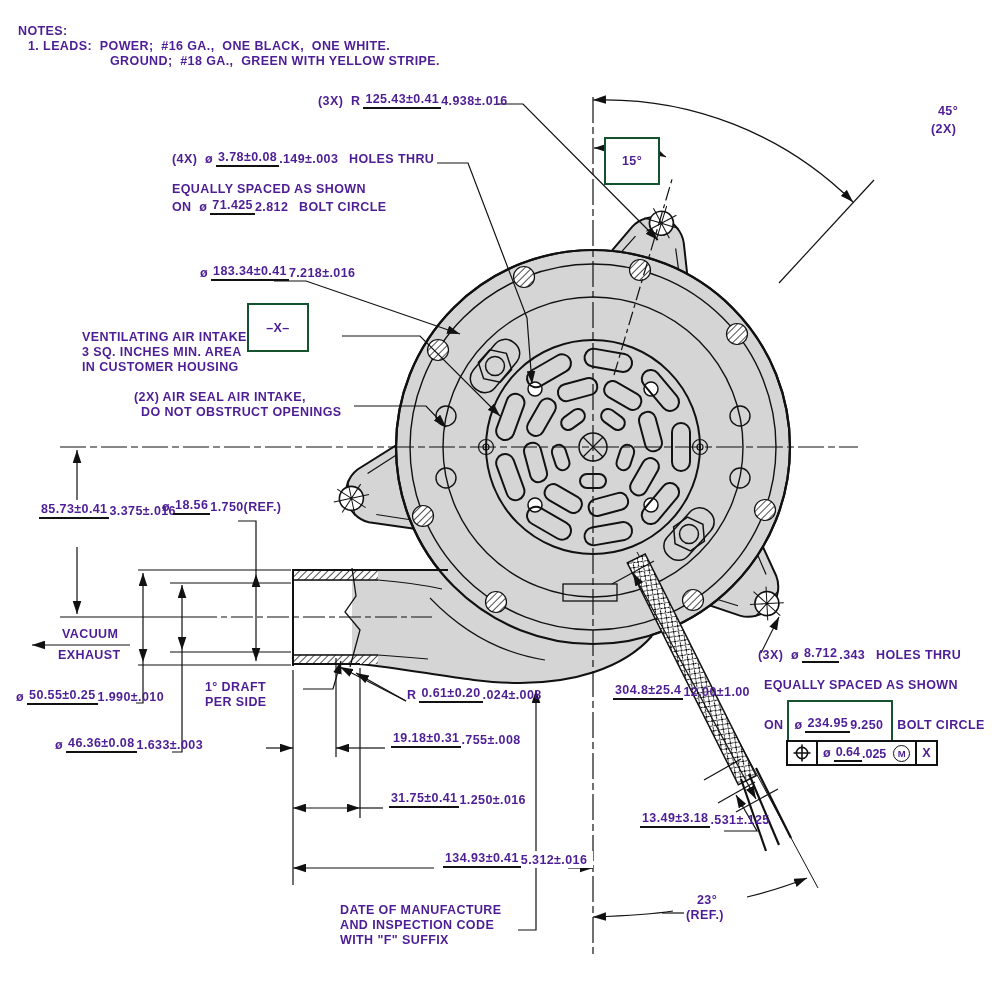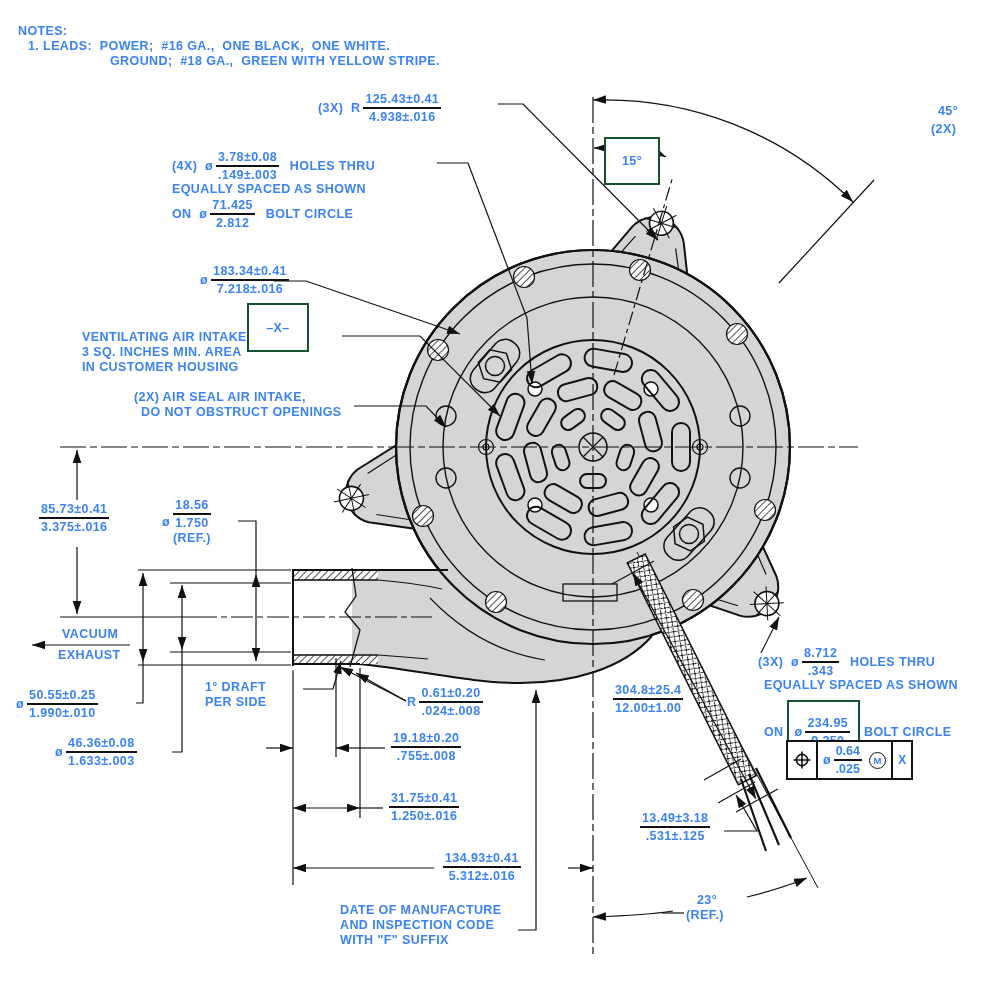--- a/index.html
+++ b/index.html
@@ -1,21 +1,21 @@
 <!DOCTYPE html>
 <html><head>
 <meta charset="utf-8">
 <style>
   html,body{margin:0;padding:0;background:#fff}
   .canvas{position:relative;width:1000px;height:1000px;background:#fff;overflow:hidden;
-          font-family:"Liberation Sans",sans-serif;color:#3b82f6}
+          font-family:"Liberation Sans",sans-serif;color:#4c1d95}
   svg.draw{position:absolute;left:0;top:0}
   .lbl{position:absolute;font-weight:bold;font-size:12.5px;letter-spacing:.4px;
        white-space:pre;display:flex;align-items:center;line-height:14px}
-  .frac{display:inline-flex;flex-direction:column;align-items:center;margin:0 3px;text-align:center}
+  .frac{display:inline-flex;flex-direction:row;align-items:center;margin:0 3px;text-align:center}
   .frac .t{border-bottom:2px solid #111;padding:0 2px 1px}
   .frac .b{padding-top:1px}
   .box{border:2px solid #14532d;padding:14px 5px;display:inline-flex;align-items:center;justify-content:center}
   .fcf{position:absolute;display:flex;align-items:stretch;border:2px solid #111;background:#fff}
   .fcf .cell{display:flex;align-items:center;padding:2px 5px;border-right:2px solid #111;
              font-weight:bold;font-size:12.5px}
   .fcf .cell:last-child{border-right:none}
   .circ{display:inline-flex;align-items:center;justify-content:center;width:15px;height:15px;
         border:1.6px solid #111;border-radius:50%;font-size:9.5px;font-weight:bold;margin-left:4px}
 </style>
@@ -317,21 +317,21 @@
   <span>ø</span>
   <span class="frac"><span class="t">46.36±0.08</span><span class="b">1.633±.003</span></span>
 </div>
 
 <div class="lbl" style="left:407px;top:686px">
   <span>R</span>
   <span class="frac"><span class="t">0.61±0.20</span><span class="b">.024±.008</span></span>
 </div>
 
 <div class="lbl" style="left:388px;top:731px">
-  <span class="frac"><span class="t">19.18±0.20</span><span class="b">.755±.008</span></span>
+  <span class="frac"><span class="t">19.18±0.31</span><span class="b">.755±.008</span></span>
 </div>
 
 <div class="lbl" style="left:386px;top:791px">
   <span class="frac"><span class="t">31.75±0.41</span><span class="b">1.250±.016</span></span>
 </div>
 
 <div class="lbl" style="left:437px;top:851px;background:#fff;padding:0 3px">
   <span class="frac"><span class="t">134.93±0.41</span><span class="b">5.312±.016</span></span>
 </div>
 

